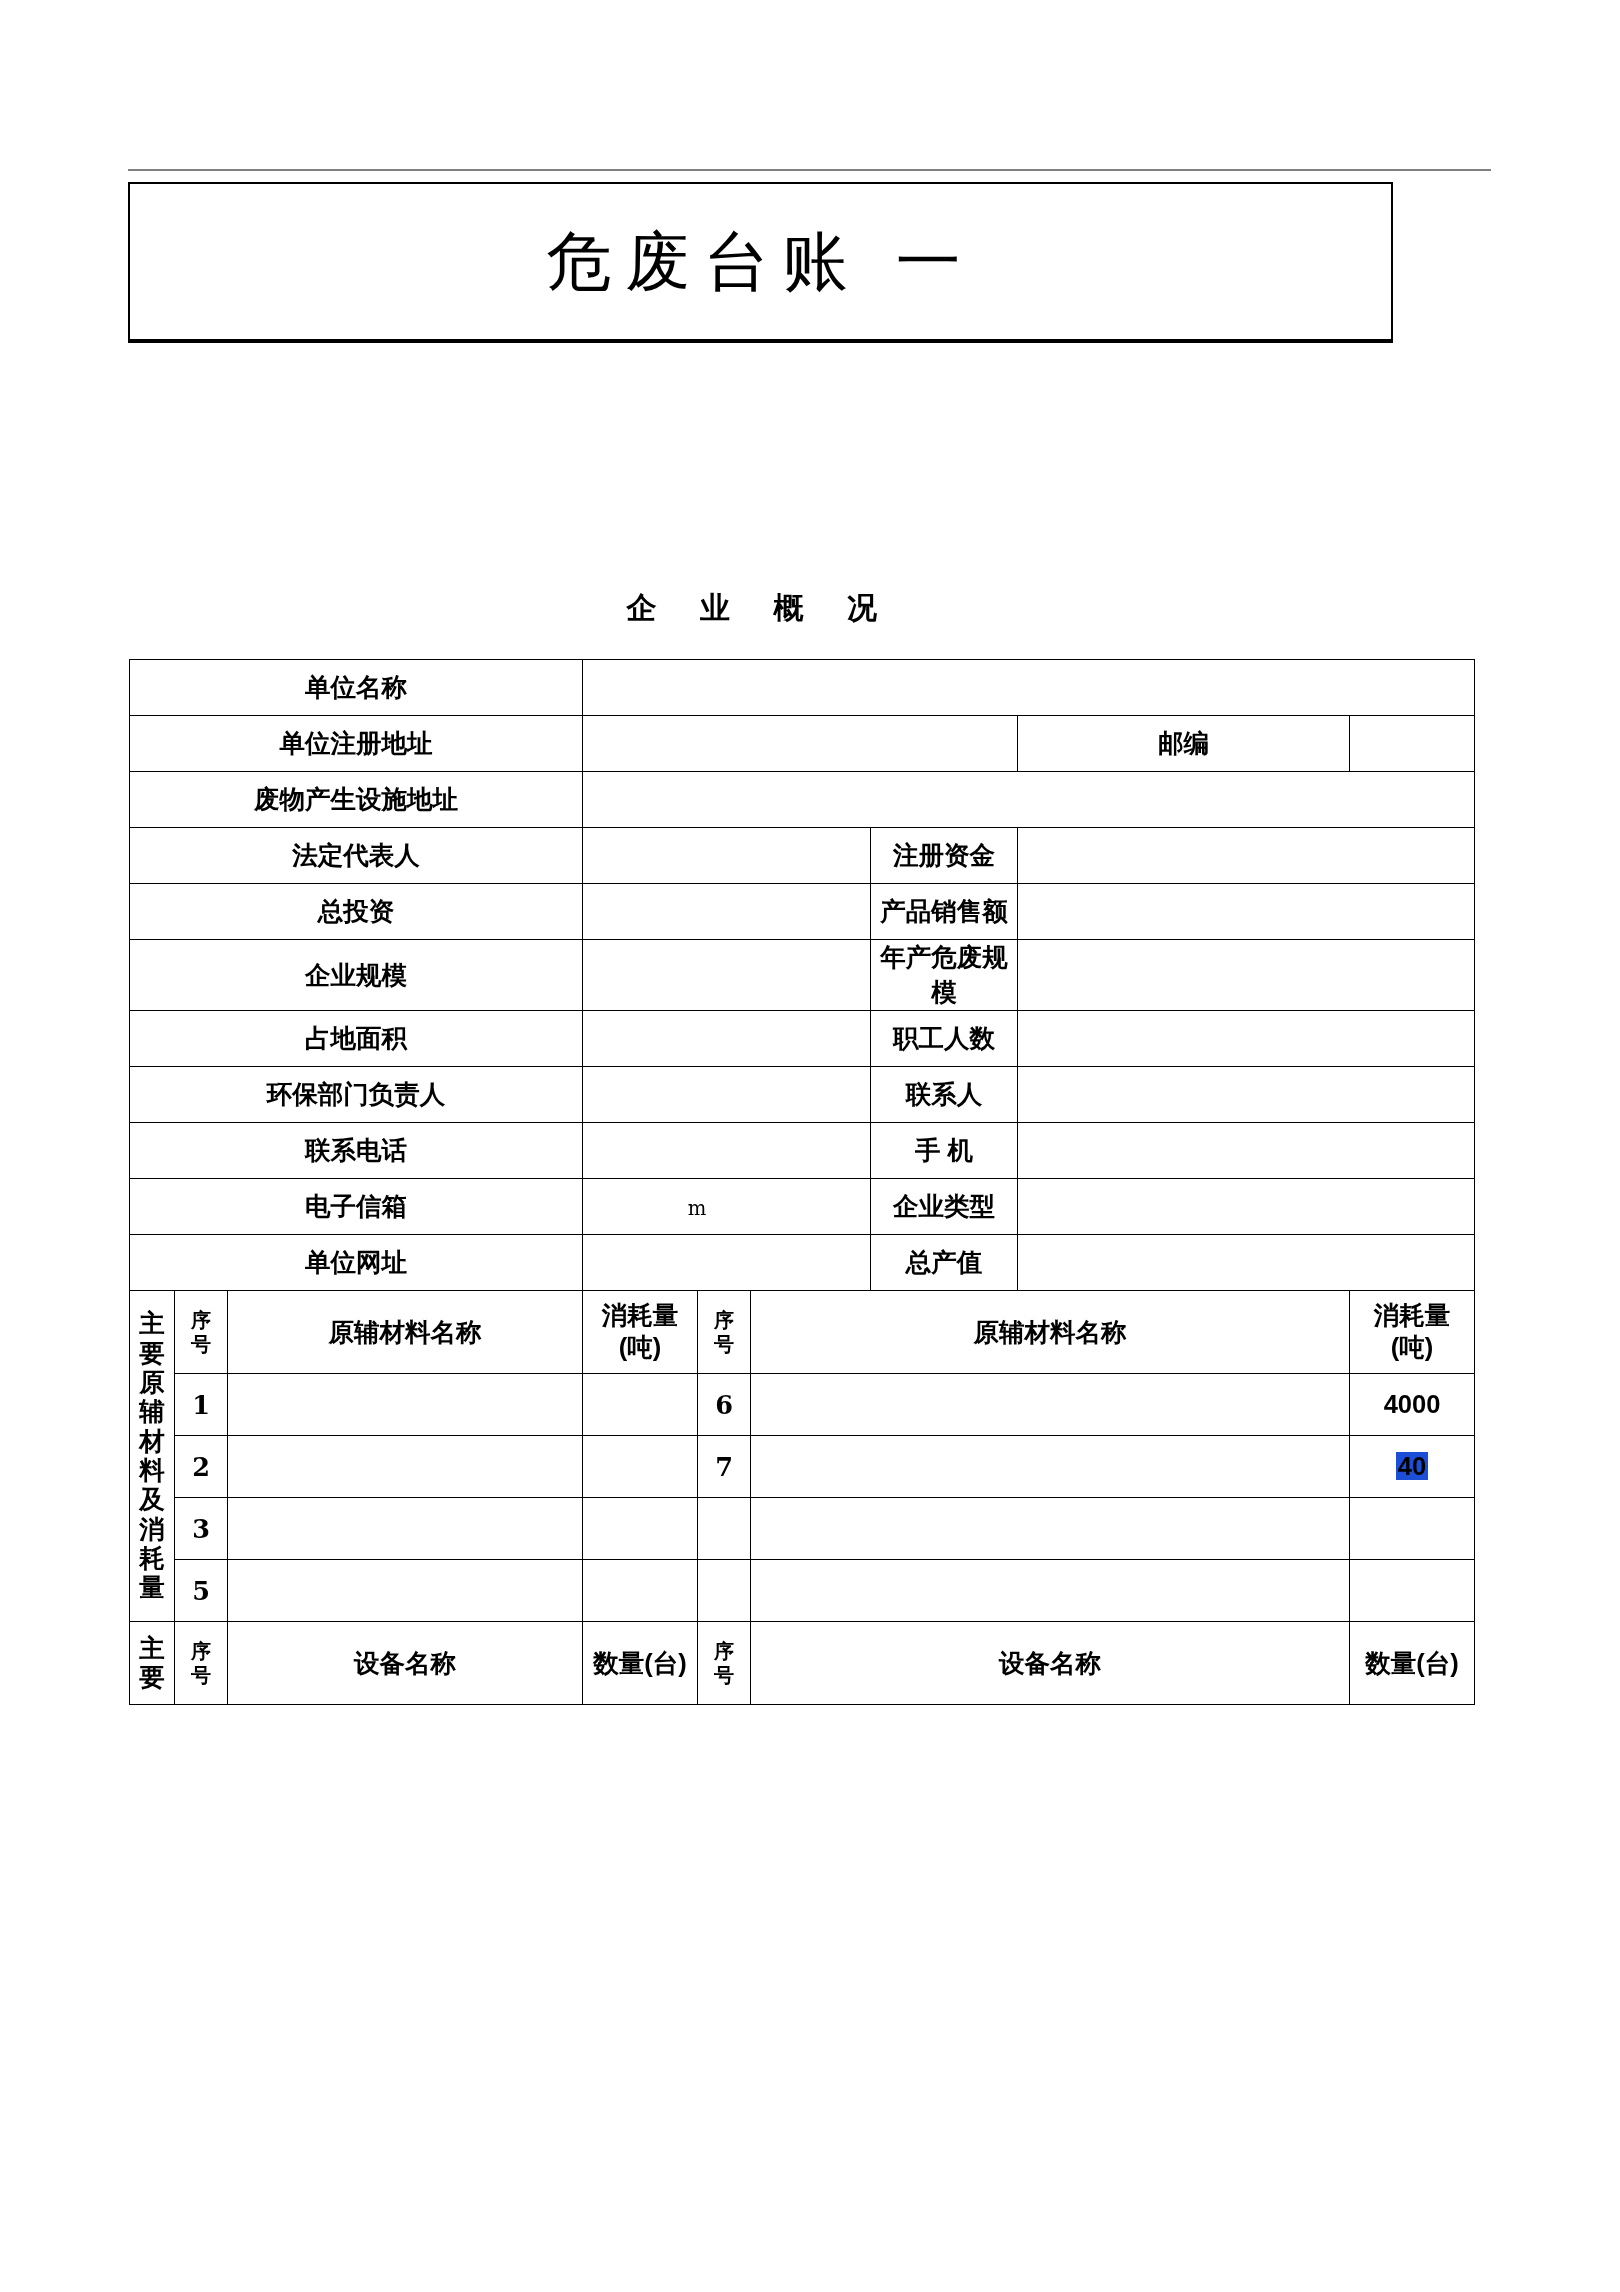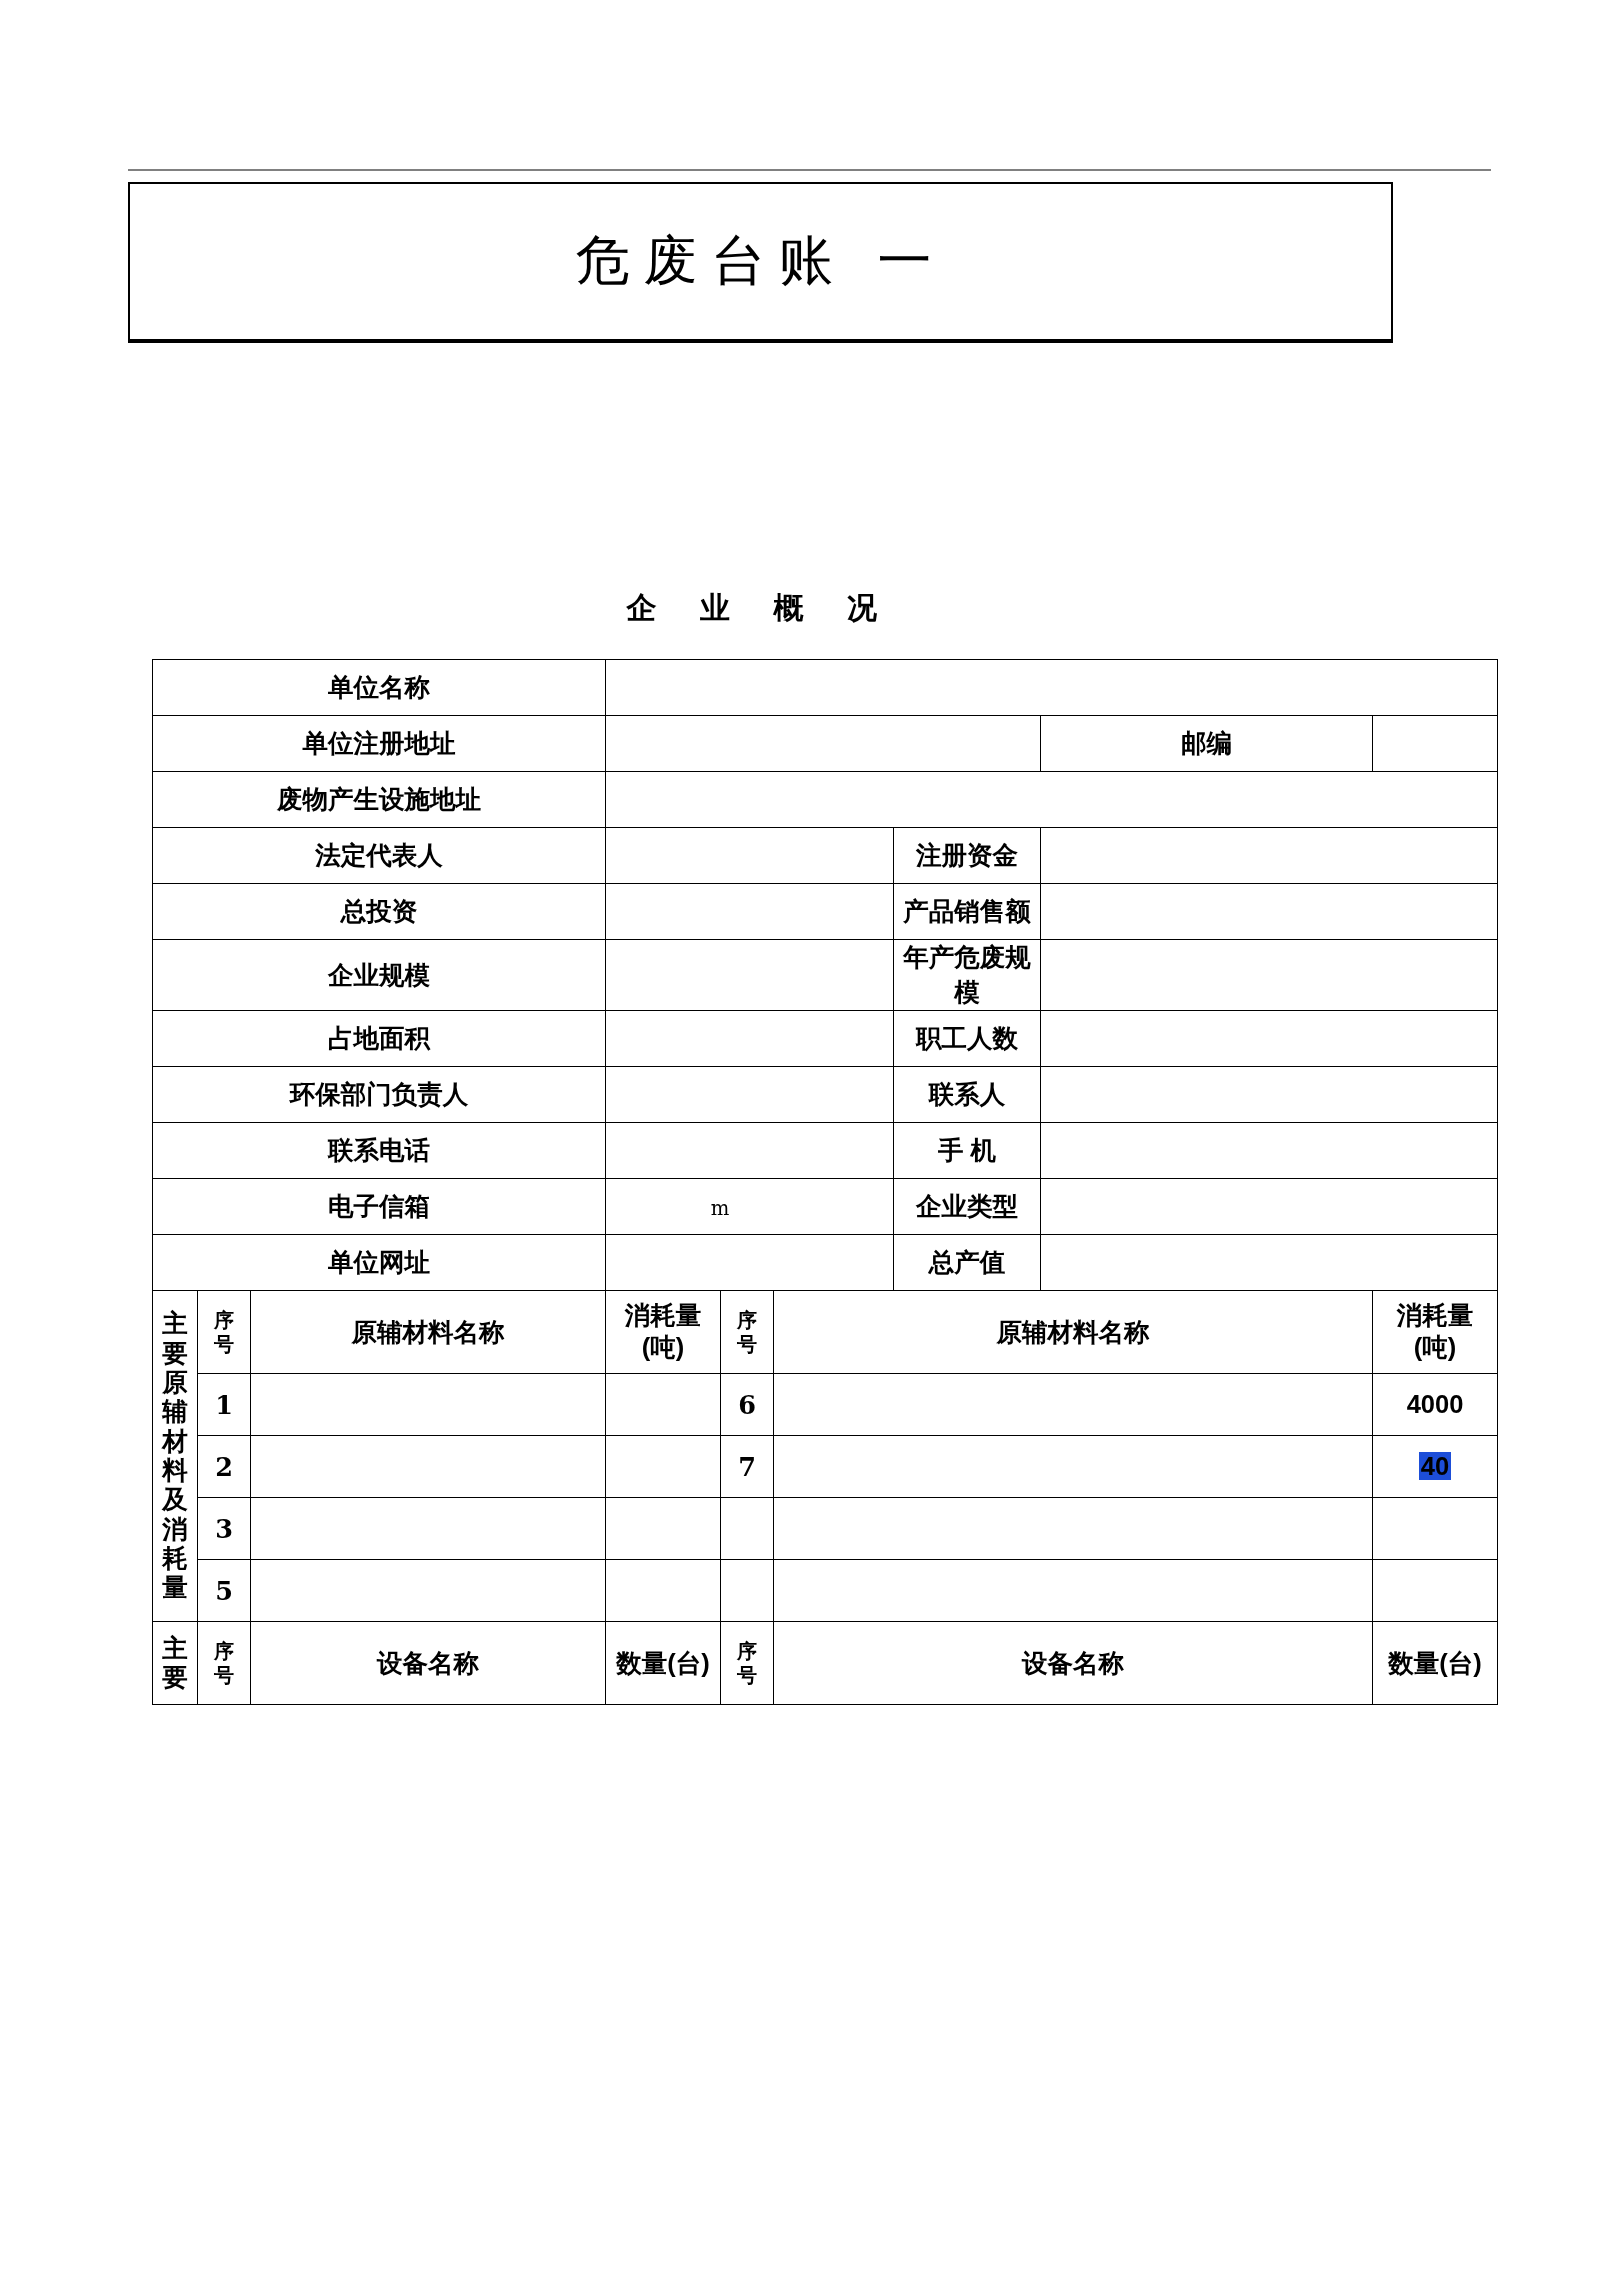--- a/index.html
+++ b/index.html
@@ -39,21 +39,21 @@
   }
   .title-row1 {
     height: 155px;
     border-bottom: 2px solid #000;
     display: flex;
     align-items: center;
     justify-content: center;
   }
   .title-row1 span {
     font-family: "DejaVu Serif", serif;
-    font-size: 54px;
+    font-size: 65px;
     letter-spacing: 13.7px;
     font-weight: 400;
   }
   .title-row2 {
     height: 221px;
     display: flex;
     align-items: center;
     justify-content: center;
   }
   .title-row2 span {
@@ -67,21 +67,21 @@
     left: 128px;
     top: 588px;
     width: 1265px;
     text-align: center;
     font-size: 30px;
     font-weight: 700;
     letter-spacing: 17.6px;
   }
   table.main {
     position: absolute;
-    left: 152px;
+    left: 129px;
     top: 659px;
     width: 1345px;
     border-collapse: collapse;
     table-layout: fixed;
   }
   table.main td {
     border: 1.5px solid #000;
     height: 55px;
     font-size: 25.5px;
     text-align: center;

